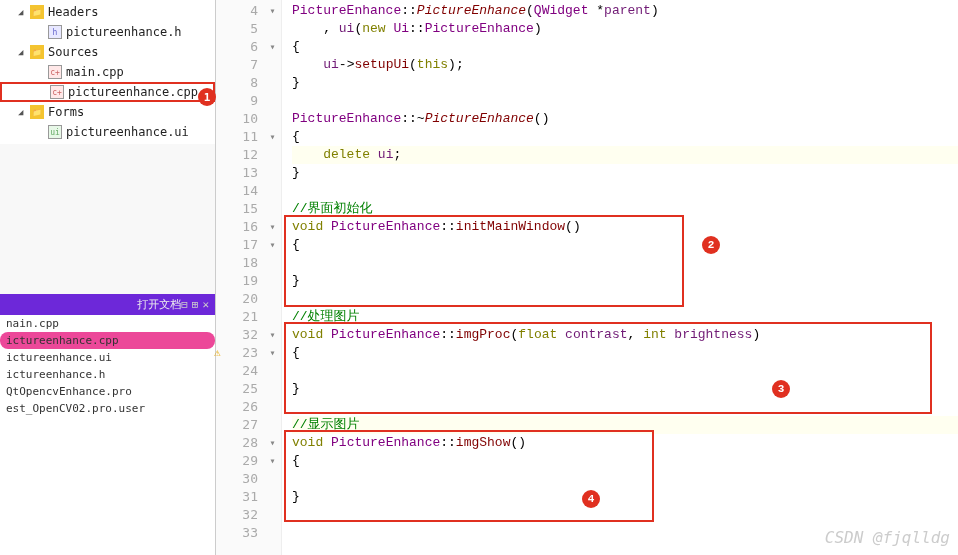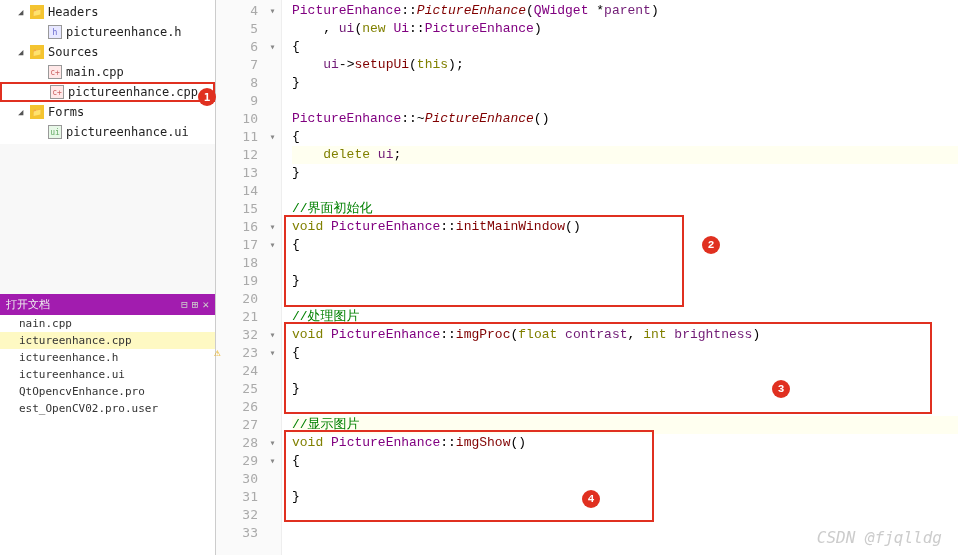--- a/index.html
+++ b/index.html
@@ -11,45 +11,45 @@
 .tree-item.indent-1 { padding-left: 18px; }
 .tree-item.indent-2 { padding-left: 36px; }
 .tree-item.selected { background: #fff; border: 2px solid #e03020; }
 .tree-arrow { width: 10px; font-size: 9px; color: #555; margin-right: 2px; }
 .folder-icon { width: 14px; height: 14px; background: #f4c430; margin-right: 4px; display: inline-flex; align-items: center; justify-content: center; font-size: 8px; }
 .file-icon { width: 14px; height: 14px; margin-right: 4px; display: inline-flex; align-items: center; justify-content: center; font-size: 8px; border: 1px solid #999; }
 .file-icon.h { background: #e8e8ff; color: #6666cc; }
 .file-icon.cpp { background: #ffe8e8; color: #cc6666; }
 .file-icon.ui { background: #e8f8e8; color: #66aa66; }
 .tree-label { color: #222; }
-.open-docs-header { background: #a21caf; color: #eee; padding: 3px 6px; font-size: 11px; display: flex; align-items: center; justify-content: space-between; margin-top: 150px; }
+.open-docs-header { background: #6d28d9; color: #eee; padding: 3px 6px; font-size: 11px; display: flex; align-items: center; justify-content: flex-end; margin-top: 150px; }
 .header-icons { display: flex; gap: 4px; }
 .header-icons span { color: #ccc; cursor: pointer; }
 .open-docs-list { background: #fff; flex: 1; }
-.doc-item { padding: 2px 19px; cursor: pointer; color: #333; font-size: 11px; }
-.doc-item.active { background: #fef9c3; }
+.doc-item { padding: 2px 6px; cursor: pointer; color: #333; font-size: 11px; }
+.doc-item.active { background: #ec4899; border-radius: 8px; }
 .editor { flex: 1; display: flex; background: #fff; position: relative; }
 .gutter { width: 48px; background: #fafafa; text-align: right; padding-right: 6px; color: #aaa; font-family: Consolas, monospace; font-size: 13px; line-height: 18px; padding-top: 2px; }
 .gutter .ln { height: 18px; position: relative; }
 .fold-col { width: 18px; background: #fafafa; border-right: 1px solid #eee; font-family: monospace; font-size: 10px; color: #888; line-height: 18px; padding-top: 2px; }
 .fold-col .fc { height: 18px; text-align: center; }
 .code { flex: 1; font-family: Consolas, "Courier New", monospace; font-size: 13px; line-height: 18px; padding-top: 2px; padding-left: 10px; position: relative; }
 .code .cl { height: 18px; white-space: pre; }
 .kw { color: #808000; }
 .type { color: #800080; }
 .method { color: #800000; font-style: italic; }
 .func { color: #800000; }
 .comment { color: #008000; }
 .op { color: #000; }
 .param { color: #701a75; }
 .cursor-line { background: #fffff0; }
 .warn-icon { position: absolute; left: -2px; color: #e8a800; font-size: 11px; }
 .red-box { position: absolute; border: 2px solid #e03020; pointer-events: none; }
 .callout { position: absolute; width: 18px; height: 18px; background: #e03020; color: #fff; border-radius: 50%; display: flex; align-items: center; justify-content: center; font-size: 11px; font-weight: bold; }
-.watermark { position: absolute; bottom: 8px; right: 16px; color: #ccc; font-size: 16px; font-style: italic; pointer-events: none; }
+.watermark { position: absolute; bottom: 8px; right: 8px; color: #ccc; font-size: 16px; font-style: italic; pointer-events: none; }
 </style>
 </head>
 <body>
 
 <div class="container">
   <div class="sidebar">
     <div class="project-tree" id="project-tree">
         <div class="tree-item indent-1">
           <span class="tree-arrow">◢</span>
           <span class="folder-icon">📁</span>
@@ -90,22 +90,22 @@
       <span>打开文档</span>
       <div class="header-icons">
         <span>⊟</span>
         <span>⊞</span>
         <span>✕</span>
       </div>
     </div>
     <div class="open-docs-list" id="open-docs-list">
         <div class="doc-item">nain.cpp</div>
         <div class="doc-item active">ictureenhance.cpp</div>
+        <div class="doc-item">ictureenhance.ui</div>
         <div class="doc-item">ictureenhance.h</div>
-        <div class="doc-item">ictureenhance.ui</div>
         <div class="doc-item">QtOpencvEnhance.pro</div>
         <div class="doc-item">est_OpenCV02.pro.user</div>
       </div>
   </div>
 
   <div class="editor">
     <div class="gutter" id="gutter">
         <div class="ln">4</div>
         <div class="ln">5</div>
         <div class="ln">6</div>

